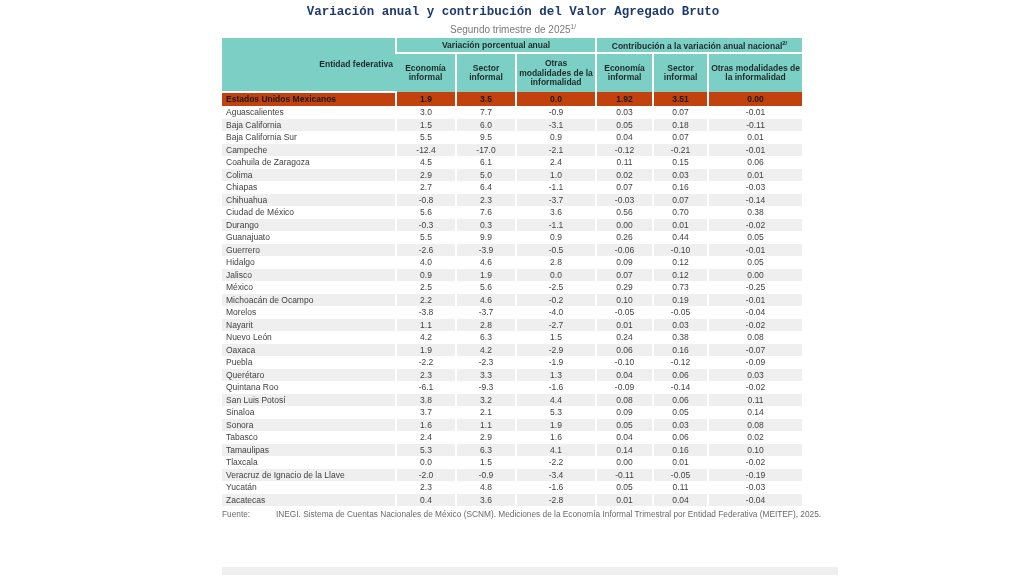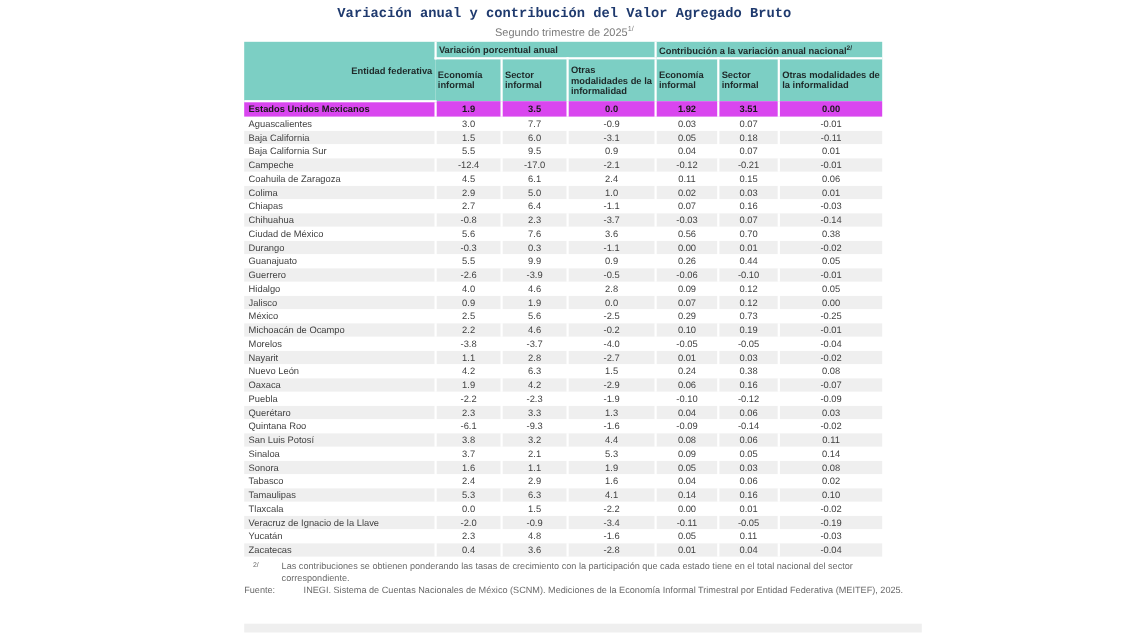--- a/index.html
+++ b/index.html
@@ -18,31 +18,31 @@
     text-align:center;font-size:10px;line-height:12px;color:#7a7a7a;margin-top:1px;
   }
   .subtitle sup{font-size:6.5px;}
   table{
     border-collapse:collapse;table-layout:fixed;width:580px;margin-top:2px;
     font-size:8.5px;color:#3f3f3f;
   }
   th,td{padding:0 2px;vertical-align:middle;}
   th+th,td+td{border-left:2px solid #ffffff;}
   thead th{
-    background:#7ccfc4;color:#1f2a2a;font-weight:bold;text-align:left;
+    background:#7ccfc4;color:#1f2a2a;font-weight:bold;text-align:center;
     line-height:9.5px;
   }
   tr.group-row th{height:14px;border-bottom:2px solid #ffffff;}
   tr.group-row th sup{font-size:6px;}
   tr.sub-row th{height:38px;}
   th.entity-h{text-align:right;}
   tbody td{height:12.5px;line-height:9px;text-align:center;white-space:nowrap;}
   tbody td.entity{text-align:left;padding-left:4px;}
   tr.national td{
-    background:#d946ef;font-weight:bold;color:#1a1a1a;height:13px;
+    background:#c2410c;font-weight:bold;color:#1a1a1a;height:13px;
   }
   tbody tr.alt td{background:#efefef;}
   .notes{margin-top:3px;font-size:8.3px;color:#6a6a6a;line-height:10.5px;}
   .note-row{display:flex;}
   .note-marker{
     width:26px;margin-left:8px;flex:0 0 auto;font-size:6.3px;
     vertical-align:top;line-height:9px;
   }
   .note-text{flex:0 0 auto;width:556px;}
   .src-row{display:flex;margin-top:0.5px;}
@@ -390,24 +390,20 @@
           <td>3.6</td>
           <td>-2.8</td>
           <td>0.01</td>
           <td>0.04</td>
           <td>-0.04</td>
         </tr>
       </tbody>
   </table>
 
   <div class="notes">
-    <div class="note-row">
-      <span class="note-marker">2/</span>
-      <span class="note-text">Las contribuciones se obtienen ponderando las tasas de crecimiento con la participación que cada estado tiene en el total nacional del sector correspondiente.</span>
-    </div>
     <div class="src-row">
       <span class="src-label">Fuente:</span>
       <span class="src-text">INEGI. Sistema de Cuentas Nacionales de México (SCNM). Mediciones de la Economía Informal Trimestral por Entidad Federativa (MEITEF), 2025.</span>
     </div>
   </div>
 
 </div>
 
 <div class="bottom-bar"></div>
 

